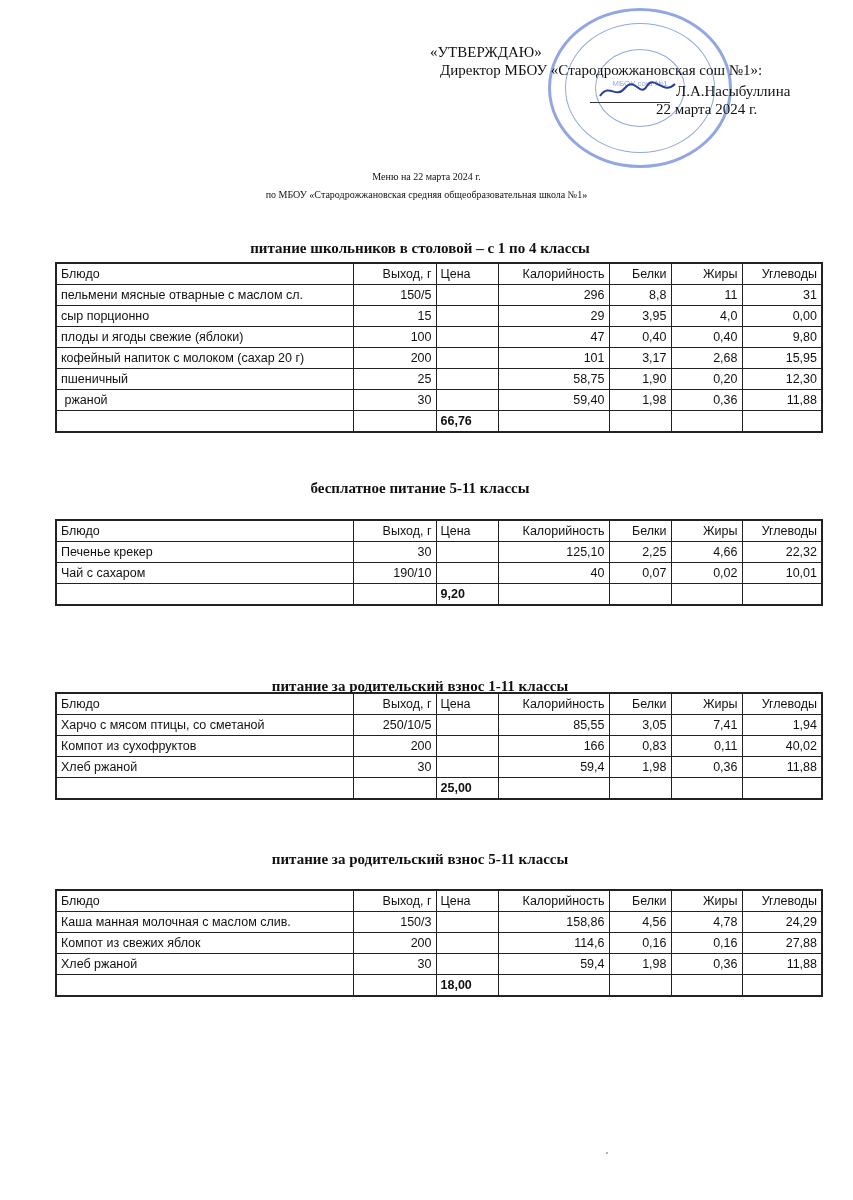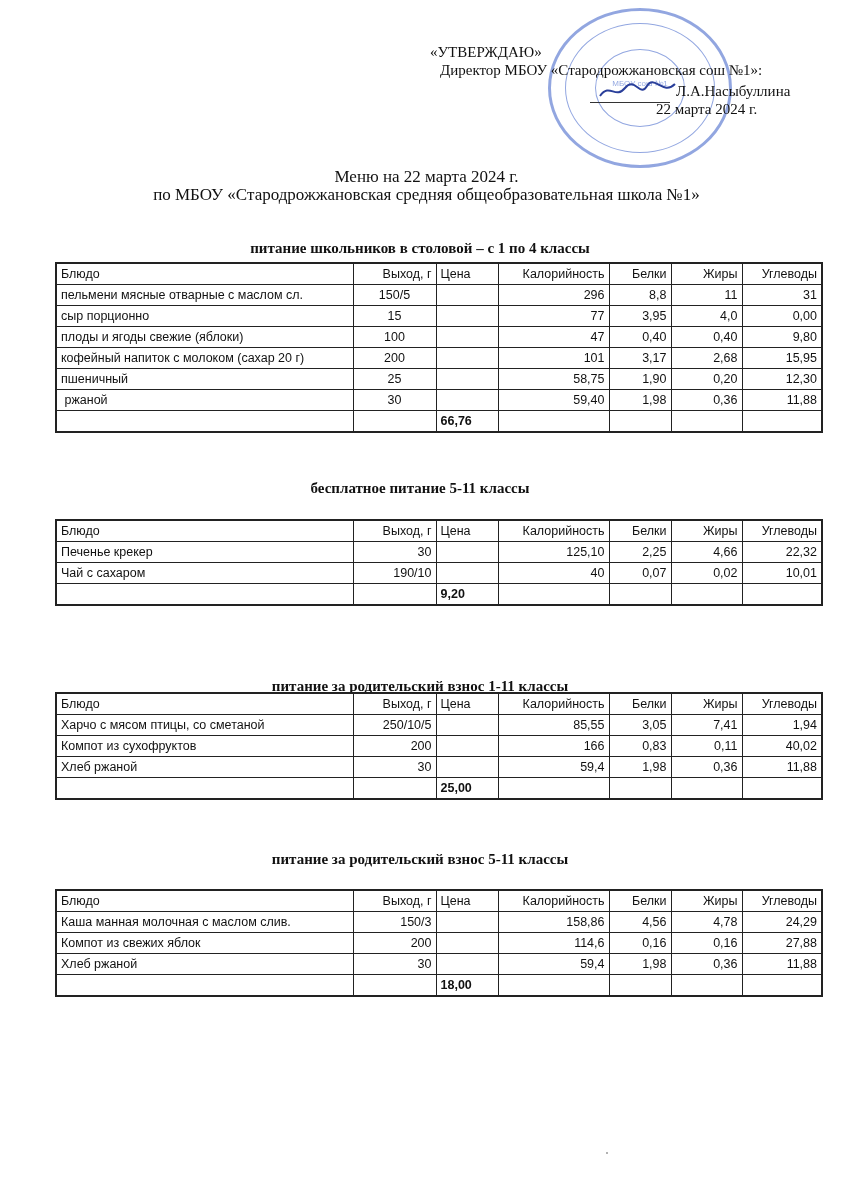--- a/index.html
+++ b/index.html
@@ -18,35 +18,35 @@
   }
   .stamp::after {
     content: ""; position: absolute; left: 44px; top: 38px; right: 44px; bottom: 38px;
     border-radius: 50%; border: 1.5px solid #3a5fc8;
   }
   .stamp-text { position: absolute; left: 0; right: 0; top: 68px; text-align: center; font-size: 8px; color: #3a5fc8; }
   .signature {
     position: absolute; left: 595px; top: 78px; width: 90px; height: 24px;
   }
   .sig-line { position: absolute; left: 590px; top: 102px; width: 80px; border-top: 1px solid #333; }
-  .title-line { position: absolute; left: 0; width: 853px; text-align: center; font-size: 17px; line-height: 18px; }
+  .title-line { position: absolute; left: 0; width: 853px; text-align: center; font-size: 10px; line-height: 18px; }
   .section-title { position: absolute; left: 0; width: 840px; text-align: center; font-size: 15px; font-weight: bold; }
   table.menu {
     position: absolute; left: 55px; width: 766px; border-collapse: collapse;
     font-size: 12.5px; table-layout: fixed;
   }
   table.menu td {
     border: 1px solid #222; height: 20px; padding: 0 4px; white-space: nowrap; overflow: hidden;
   }
   table.menu tr:first-child td { border-top: 2px solid #222; }
   table.menu tr:last-child td { border-bottom: 2px solid #222; font-weight: bold; }
   table.menu td:first-child { border-left: 2px solid #222; }
   table.menu td:last-child { border-right: 2px solid #222; }
   .r { text-align: right; }
-  .c { text-align: center; }
+  .c { text-align: right; }
   .l { text-align: left; }
   .dot { position: absolute; width: 2px; height: 2px; background: #999; border-radius: 50%; }
 </style>
 </head>
 <body>
 
 <div class="stamp">
   <div class="stamp-text sans">МБОУ сош №1</div>
 </div>
 
@@ -89,21 +89,21 @@
     <td></td>
     <td class="r">296</td>
     <td class="r">8,8</td>
     <td class="r">11</td>
     <td class="r">31</td>
   </tr>
   <tr>
     <td class="l">сыр порционно</td>
     <td class="c">15</td>
     <td></td>
-    <td class="r">77</td>
+    <td class="r">29</td>
     <td class="r">3,95</td>
     <td class="r">4,0</td>
     <td class="r">0,00</td>
   </tr>
   <tr>
     <td class="l">плоды и ягоды свежие (яблоки)</td>
     <td class="c">100</td>
     <td></td>
     <td class="r">47</td>
     <td class="r">0,40</td>

